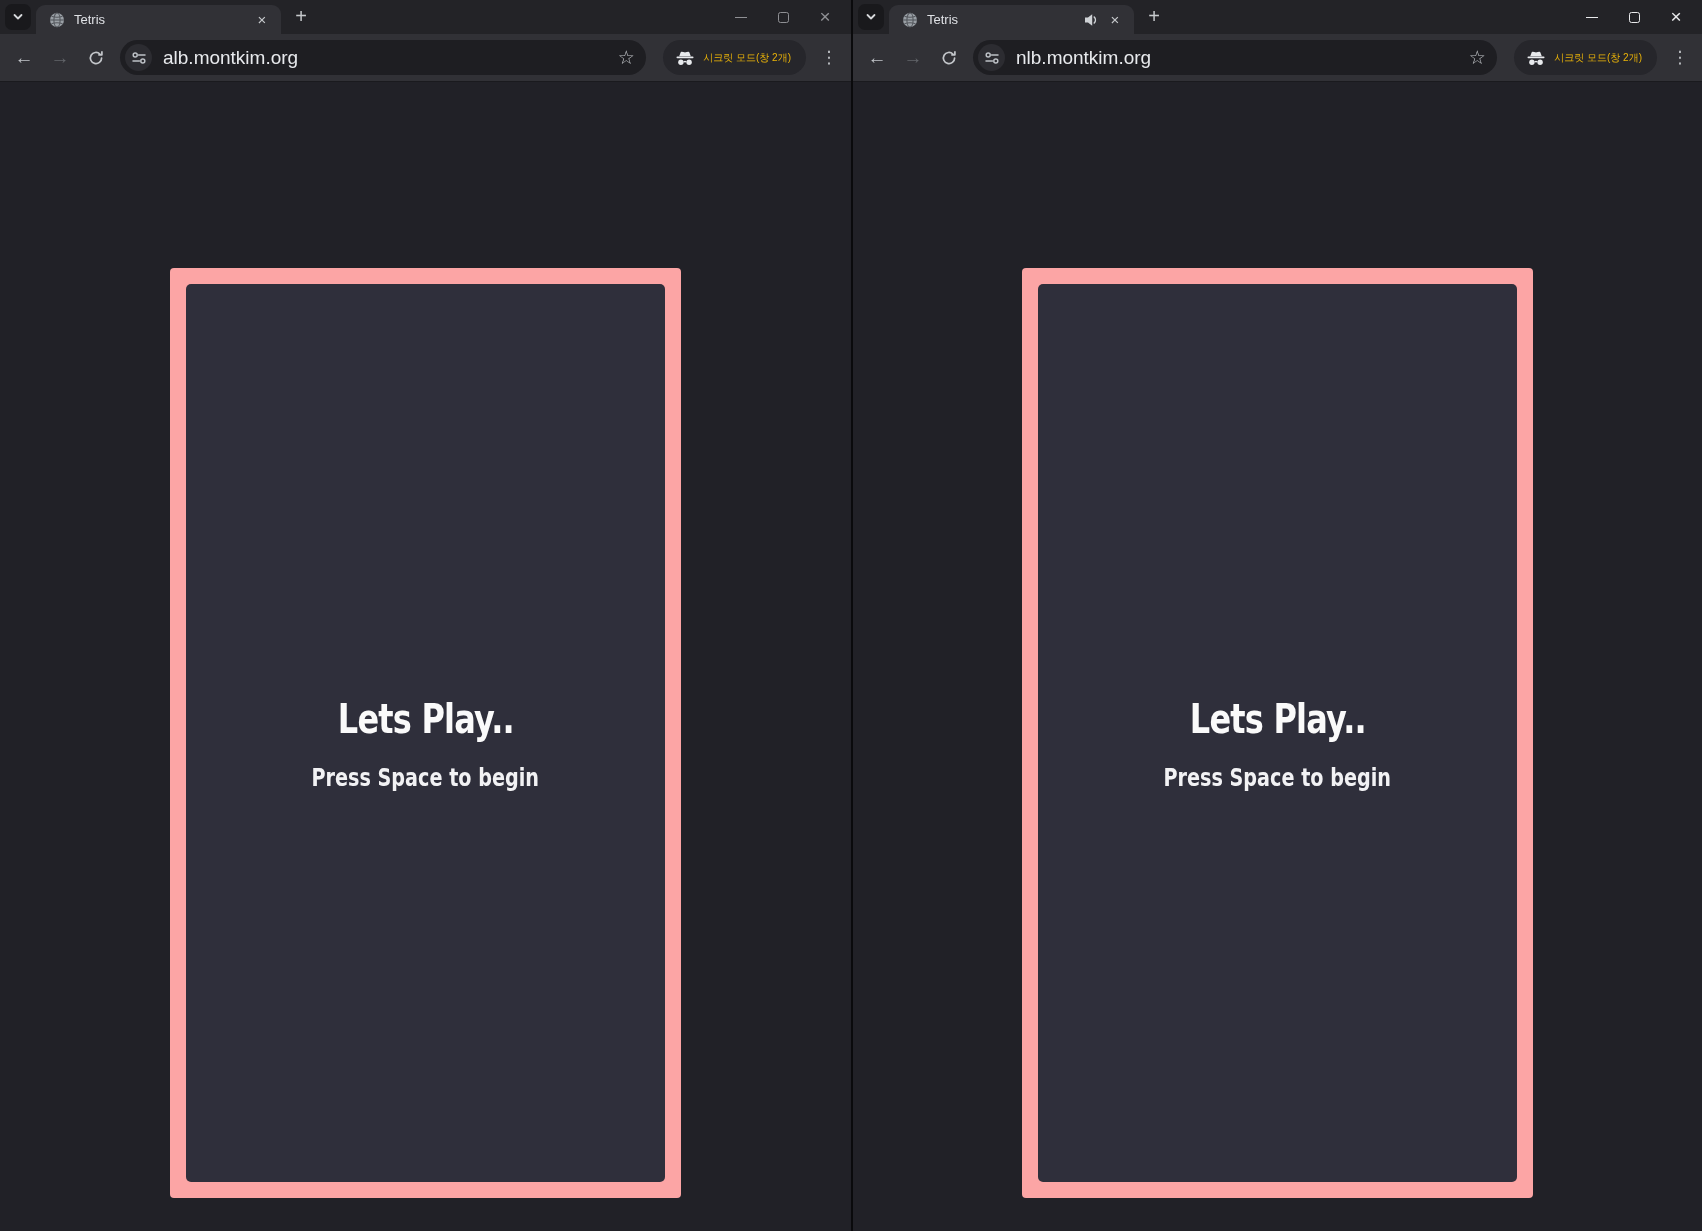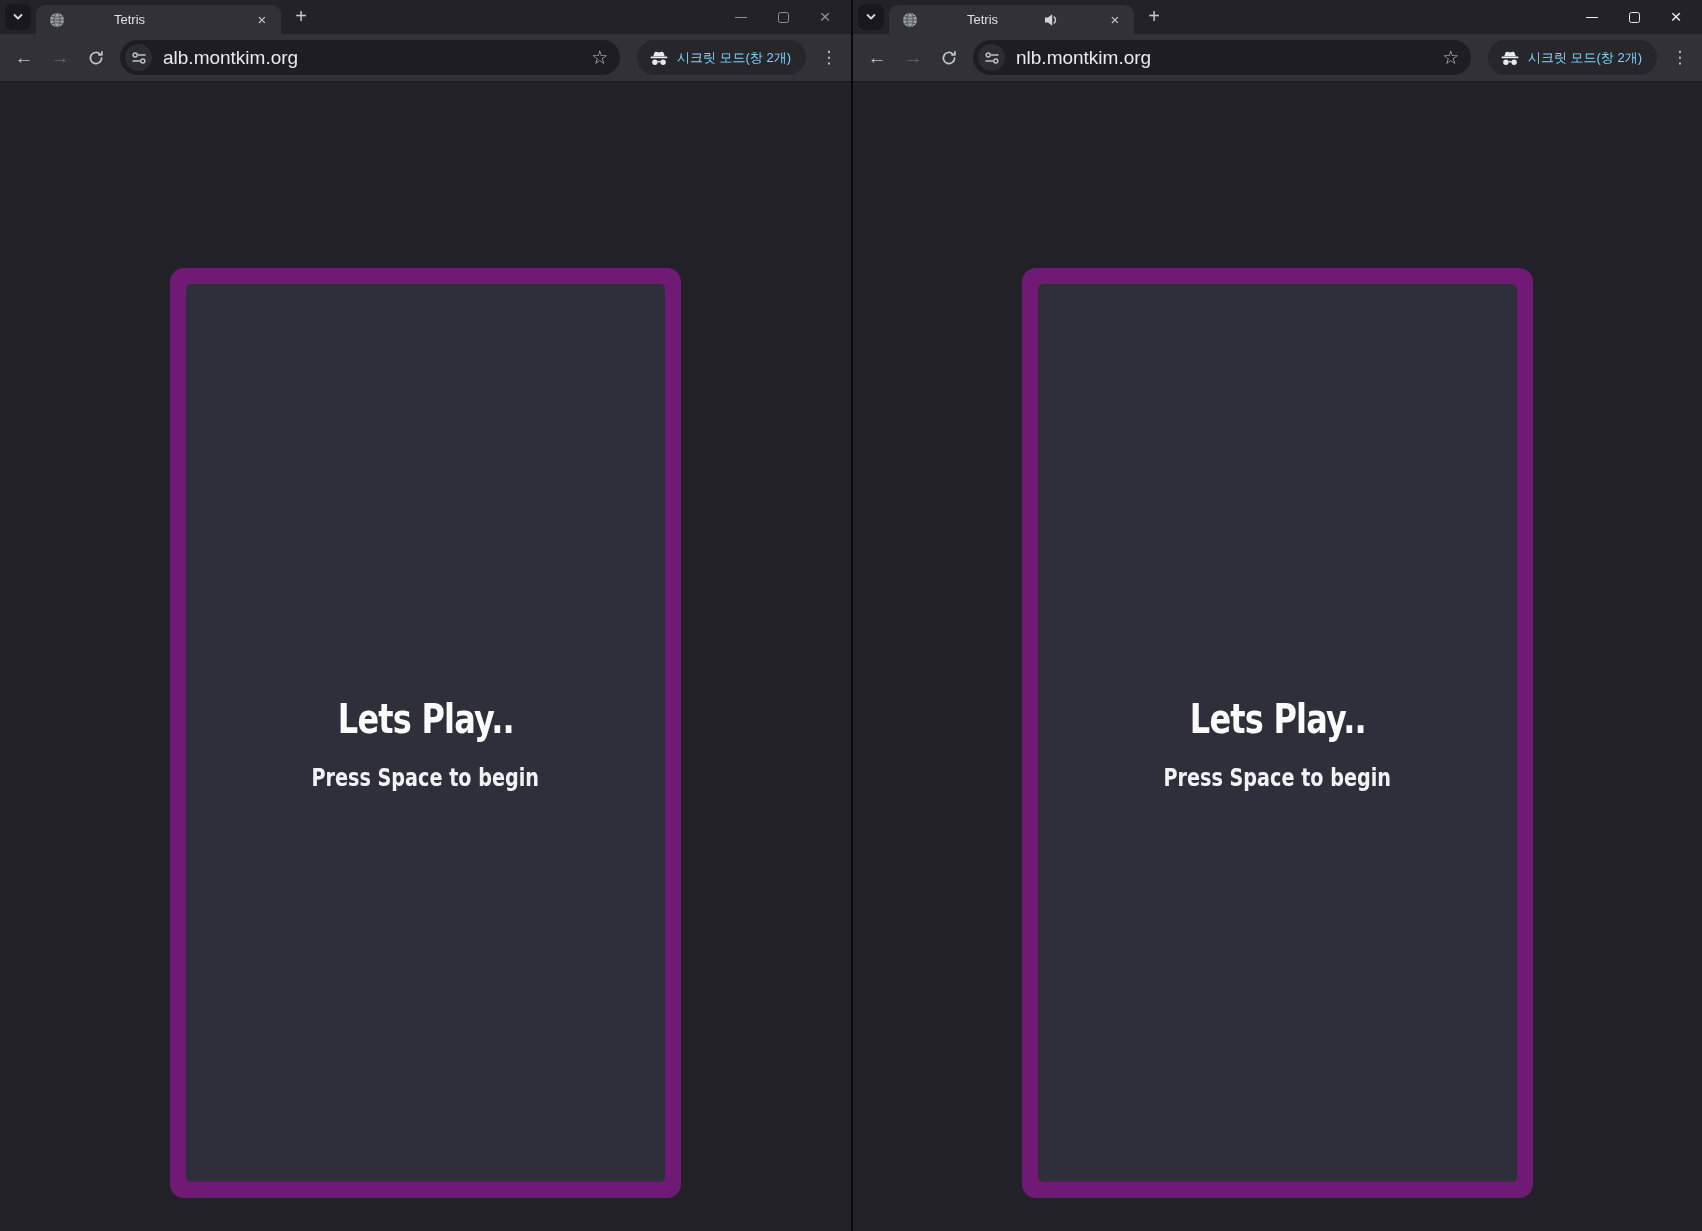--- a/index.html
+++ b/index.html
@@ -10,21 +10,21 @@
 
   .browser-window { display:flex; flex-direction:column; height:1231px; background:#212127; }
   .browser-window.left  { width:851px; }
   .browser-window.right { width:849px; }
 
   
   .tabstrip { height:34px; background:#232327; display:flex; align-items:flex-end; flex:none; position:relative; }
   .tab-search-btn { width:26px; height:26px; margin:0 0 4px 5px; border-radius:7px; background:#19191c;
     display:flex; align-items:center; justify-content:center; cursor:pointer; flex:none; }
   .tab { width:245px; height:29px; margin-left:5px; background:#313136; border-radius:9px 9px 0 0;
-    display:flex; align-items:center; padding:0 10px 0 13px; flex:none; cursor:pointer;gap:40px; }
+    display:flex; align-items:center; padding:0 10px 0 13px; flex:none; cursor:pointer; }
   .tab .favicon { width:16px; height:16px; flex:none; }
   .tab .tab-title { color:#dfe1e5; font-size:13px; margin-left:9px; flex:1; white-space:nowrap; overflow:hidden; }
   .tab-audio { width:16px; height:16px; flex:none; margin-right:8px; display:flex; align-items:center; justify-content:center; }
   .tab-close { width:18px; height:18px; border-radius:4px; color:#c7cacd; font-size:15px; line-height:17px;
     text-align:center; flex:none; cursor:pointer; }
   .new-tab-btn { width:26px; height:26px; margin:0 0 4px 7px; border-radius:6px; color:#c7cacd; font-size:20px;
     line-height:24px; text-align:center; cursor:pointer; flex:none; font-weight:400; }
   .win-controls { margin-left:auto; display:flex; align-self:flex-start; height:34px; }
   .win-btn { width:42px; height:34px; display:flex; align-items:center; justify-content:center; cursor:pointer; }
   .win-btn.last { margin-right:5px; }
@@ -42,27 +42,27 @@
   .nav-btn.disabled { color:#63666b; }
   .omnibox { flex:1; height:35px; margin:0 4px 0 6px; background:#1e1e22; border-radius:18px; display:flex;
     align-items:center; padding:0 8px 0 5px; cursor:text; min-width:0; }
   .site-info-btn { width:27px; height:27px; border-radius:50%; background:#2c2c31; display:flex; align-items:center;
     justify-content:center; flex:none; cursor:pointer; }
   .url-text { color:#e8eaed; font-size:19px; margin-left:11px; flex:1; white-space:nowrap; overflow:hidden; }
   .star-btn { width:24px; height:24px; color:#c3c6ca; font-size:19px; line-height:23px; text-align:center;
     flex:none; cursor:pointer; }
   .incognito-badge { height:35px; margin-left:13px; background:#26262b; border-radius:18px; display:flex;
     align-items:center; padding:0 15px 0 13px; flex:none; }
-  .incognito-badge .badge-label { color:#7dd3fc; font-size:13px; margin-left:9px; white-space:nowrap; }
+  .incognito-badge .badge-label { color:#eab308; font-size:10px; margin-left:9px; white-space:nowrap; }
   .kebab-btn { width:26px; height:26px; margin:0 3px 0 10px; color:#c3c6ca; font-size:17px; line-height:26px;
     text-align:center; cursor:pointer; flex:none; letter-spacing:0; }
 
   
   .page { flex:1; background:#212127; display:flex; justify-content:center; overflow:hidden; }
-  .board-frame { width:511px; height:930px; margin-top:186px; background:#701a75; border-radius:14px;
+  .board-frame { width:511px; height:930px; margin-top:186px; background:#fca5a5; border-radius:4px;
     padding:16px; flex:none; }
   .board { width:100%; height:100%; background:#2f2f3b; border-radius:5px; display:flex; flex-direction:column;
     align-items:center; justify-content:center; }
   .game-text { transform:translateY(10px); display:flex; flex-direction:column; align-items:center; }
   .game-title { color:#fafafa; font-family:"DejaVu Sans", sans-serif; font-weight:bold; font-size:41px;
     letter-spacing:-1px; transform:scaleX(0.78); white-space:nowrap; }
   .game-subtitle { color:#f2f2f4; font-family:"DejaVu Sans", sans-serif; font-weight:bold; font-size:24px;
     margin-top:21px; transform:scaleX(0.8); white-space:nowrap; }
 
   svg { display:block; }

